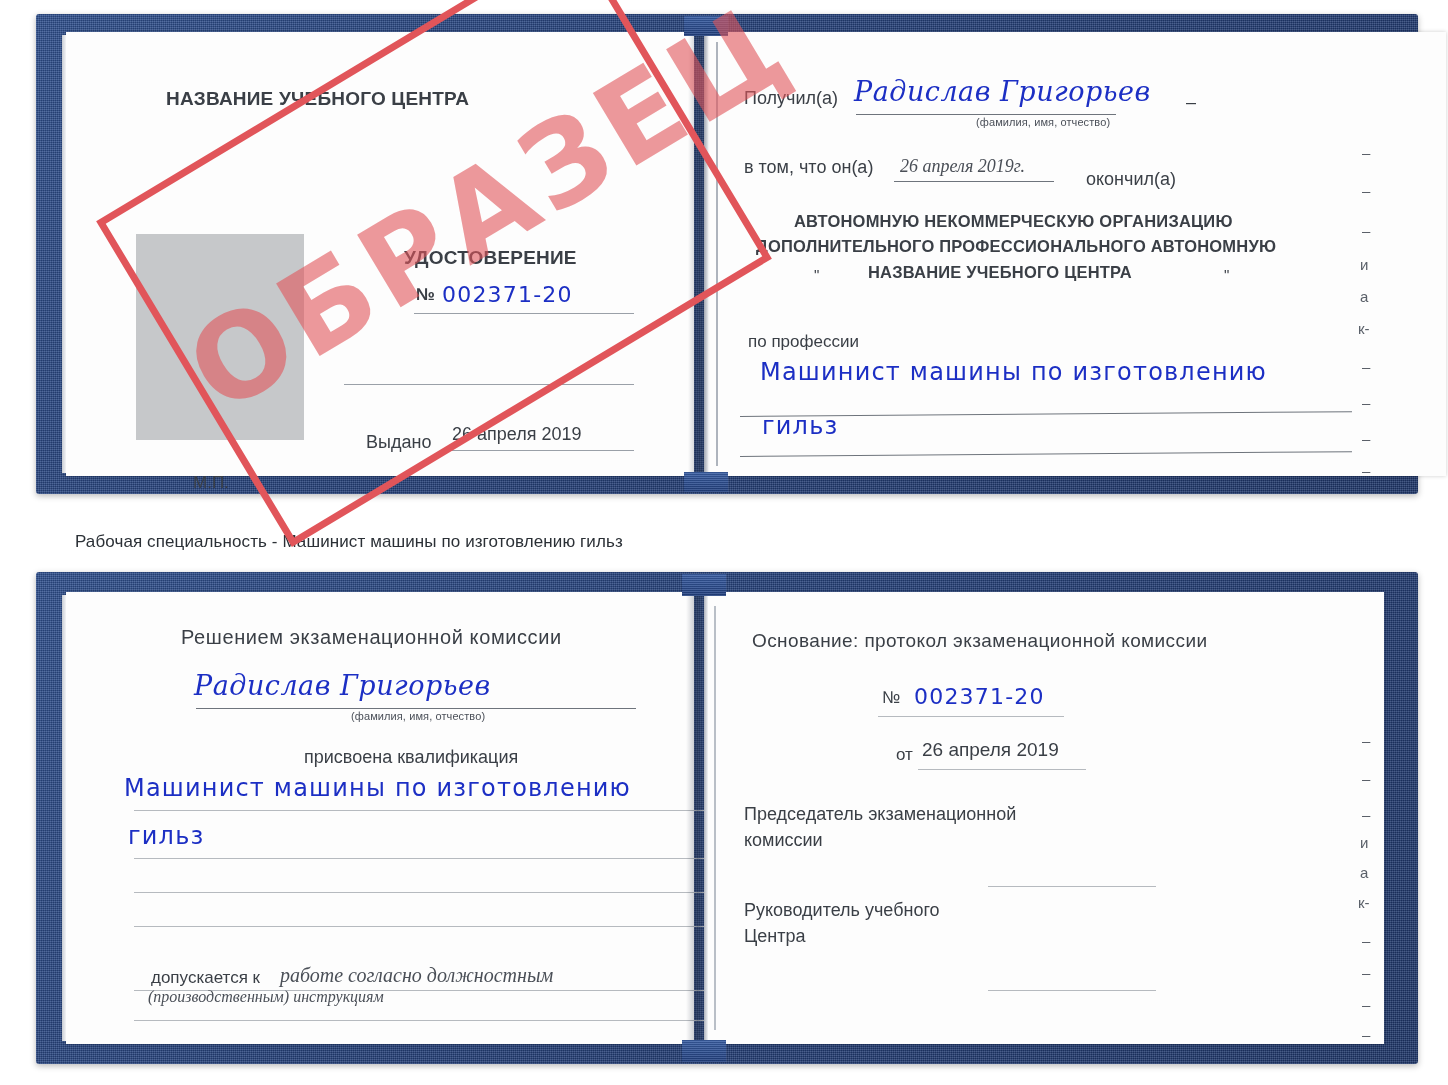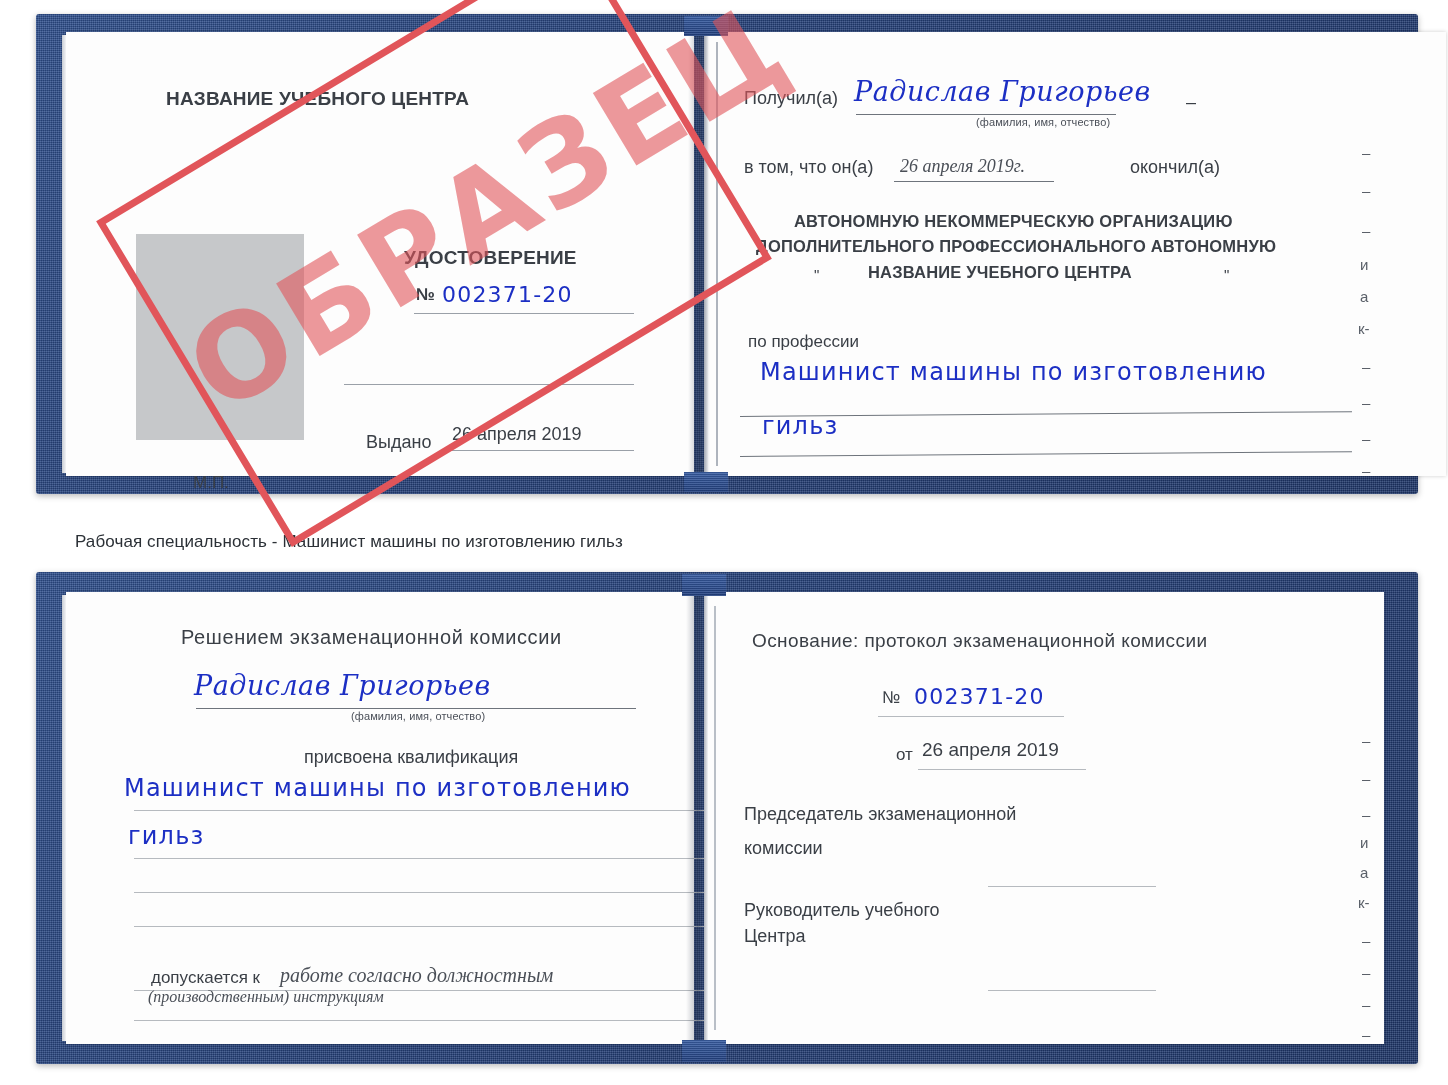--- a/index.html
+++ b/index.html
@@ -158,21 +158,21 @@
 
     <div class="t" style="left:36px; top:56px; font-size:18px;">Получил(а)</div>
     <div class="hand hand-cursive" style="left:146px; top:44px; font-size:27px; letter-spacing:.5px;">Радислав Григорьев</div>
     <div class="rule dk" style="left:148px; top:82px; width:260px;"></div>
     <div class="t tiny" style="left:268px; top:84px;">(фамилия, имя, отчество)</div>
     <div class="t" style="left:478px; top:60px; font-size:18px;">–</div>
 
     <div class="t" style="left:36px; top:125px; font-size:18px;">в том, что он(а)</div>
     <div class="typed-it" style="left:192px; top:124px; font-size:18px;">26 апреля 2019г.</div>
     <div class="rule dk" style="left:186px; top:149px; width:160px;"></div>
-    <div class="t" style="left:378px; top:125px; font-size:18px;margin-left:44px;">окончил(а)</div>
+    <div class="t" style="left:378px; top:137px; font-size:18px;">окончил(а)</div>
 
     <div class="t bold" style="left:86px; top:180px; font-size:16.5px;">АВТОНОМНУЮ НЕКОММЕРЧЕСКУЮ ОРГАНИЗАЦИЮ</div>
     <div class="t bold" style="left:48px; top:205px; font-size:16.5px;">ДОПОЛНИТЕЛЬНОГО ПРОФЕССИОНАЛЬНОГО АВТОНОМНУЮ</div>
     <div class="t" style="left:106px; top:234px; font-size:15px;">"</div>
     <div class="t bold" style="left:160px; top:231px; font-size:16.5px;">НАЗВАНИЕ УЧЕБНОГО ЦЕНТРА</div>
     <div class="t" style="left:516px; top:234px; font-size:15px;">"</div>
 
     <div class="t" style="left:40px; top:300px; font-size:17px;">по профессии</div>
     <div class="hand" style="left:52px; top:326px; font-size:24px;">Машинист машины по изготовлению</div>
 
@@ -233,21 +233,21 @@
 
     <div class="t" style="left:174px; top:96px; font-size:17px;">№</div>
     <div class="hand" style="left:206px; top:92px; font-size:22px;">002371-20</div>
     <div class="rule" style="left:170px; top:124px; width:186px; background:#b6babf;"></div>
 
     <div class="t" style="left:188px; top:153px; font-size:17px;">от</div>
     <div class="t" style="left:214px; top:147px; font-size:19px;">26 апреля 2019</div>
     <div class="rule" style="left:210px; top:177px; width:168px; background:#b6babf;"></div>
 
     <div class="t" style="left:36px; top:212px; font-size:18px;">Председатель экзаменационной</div>
-    <div class="t" style="left:36px; top:238px; font-size:18px;margin-top:8px;">комиссии</div>
+    <div class="t" style="left:36px; top:238px; font-size:18px;">комиссии</div>
     <div class="rule" style="left:280px; top:294px; width:168px; background:#b6babf;"></div>
 
     <div class="t" style="left:36px; top:308px; font-size:18px;">Руководитель учебного</div>
     <div class="t" style="left:36px; top:334px; font-size:18px;">Центра</div>
     <div class="rule" style="left:280px; top:398px; width:168px; background:#b6babf;"></div>
 
     <div class="margin-frag" style="left:654px; top:140px;">–</div>
     <div class="margin-frag" style="left:654px; top:178px;">–</div>
     <div class="margin-frag" style="left:654px; top:214px;">–</div>
     <div class="margin-frag" style="left:652px; top:242px;">и</div>

